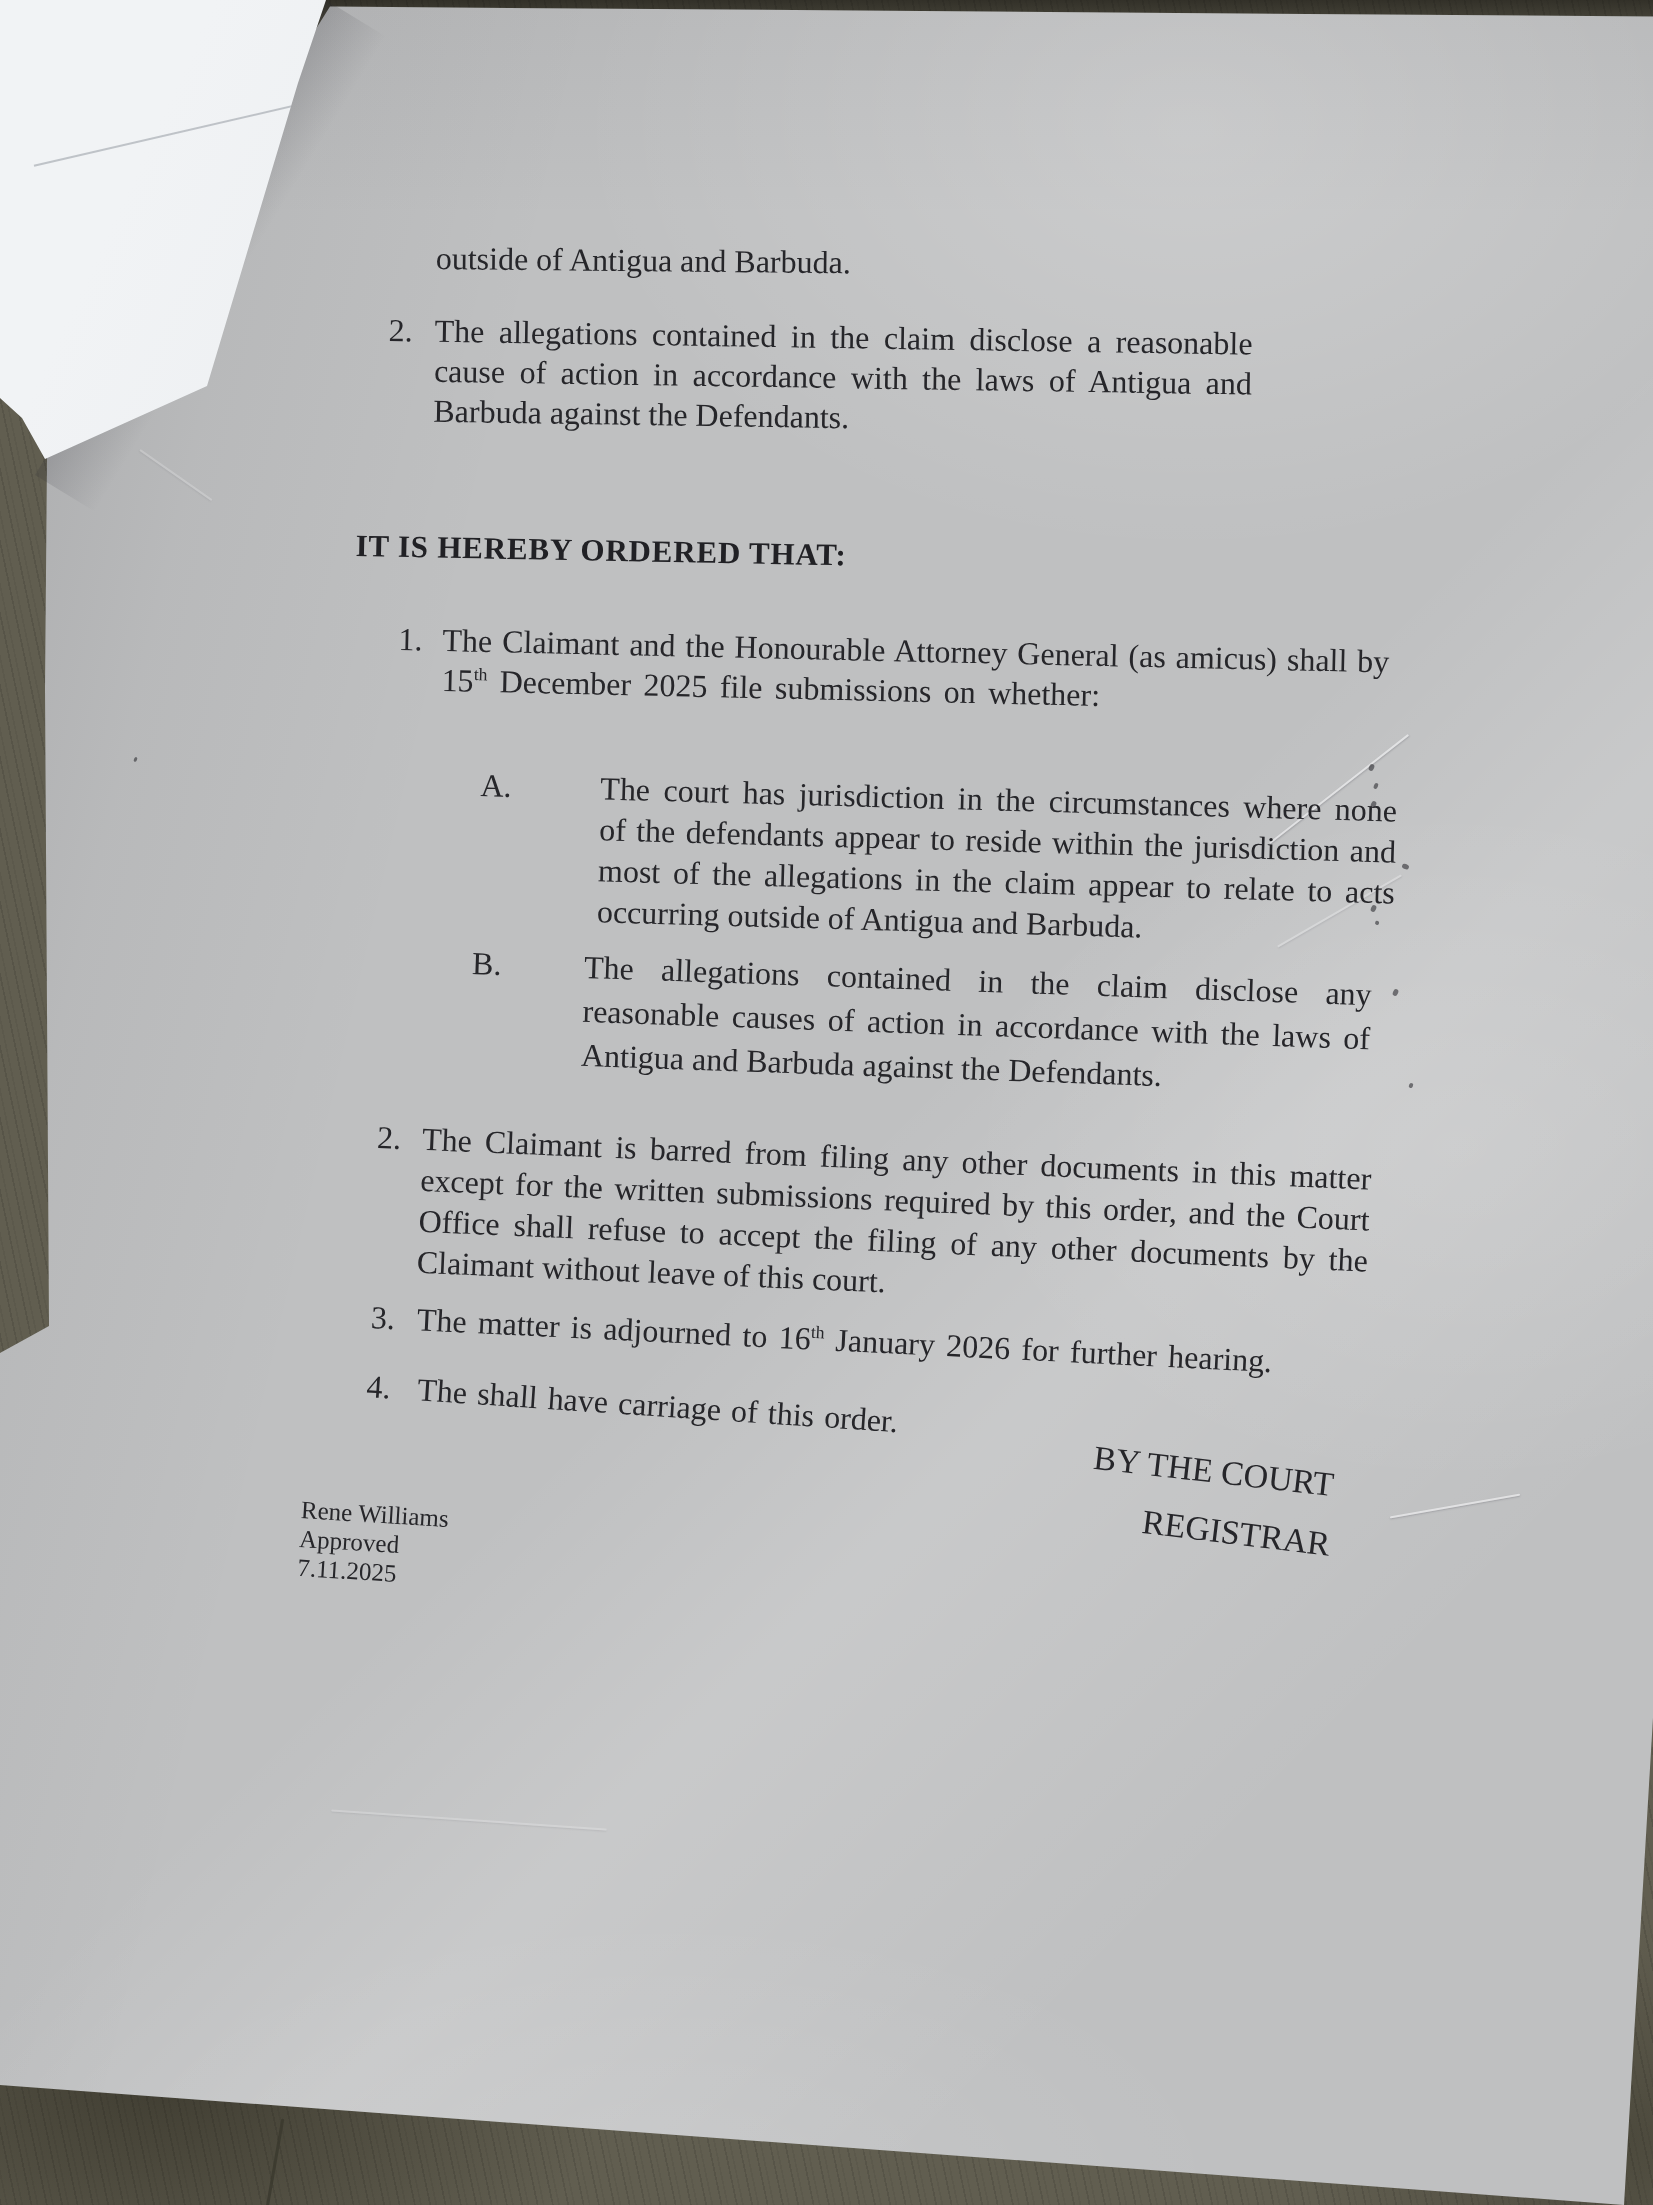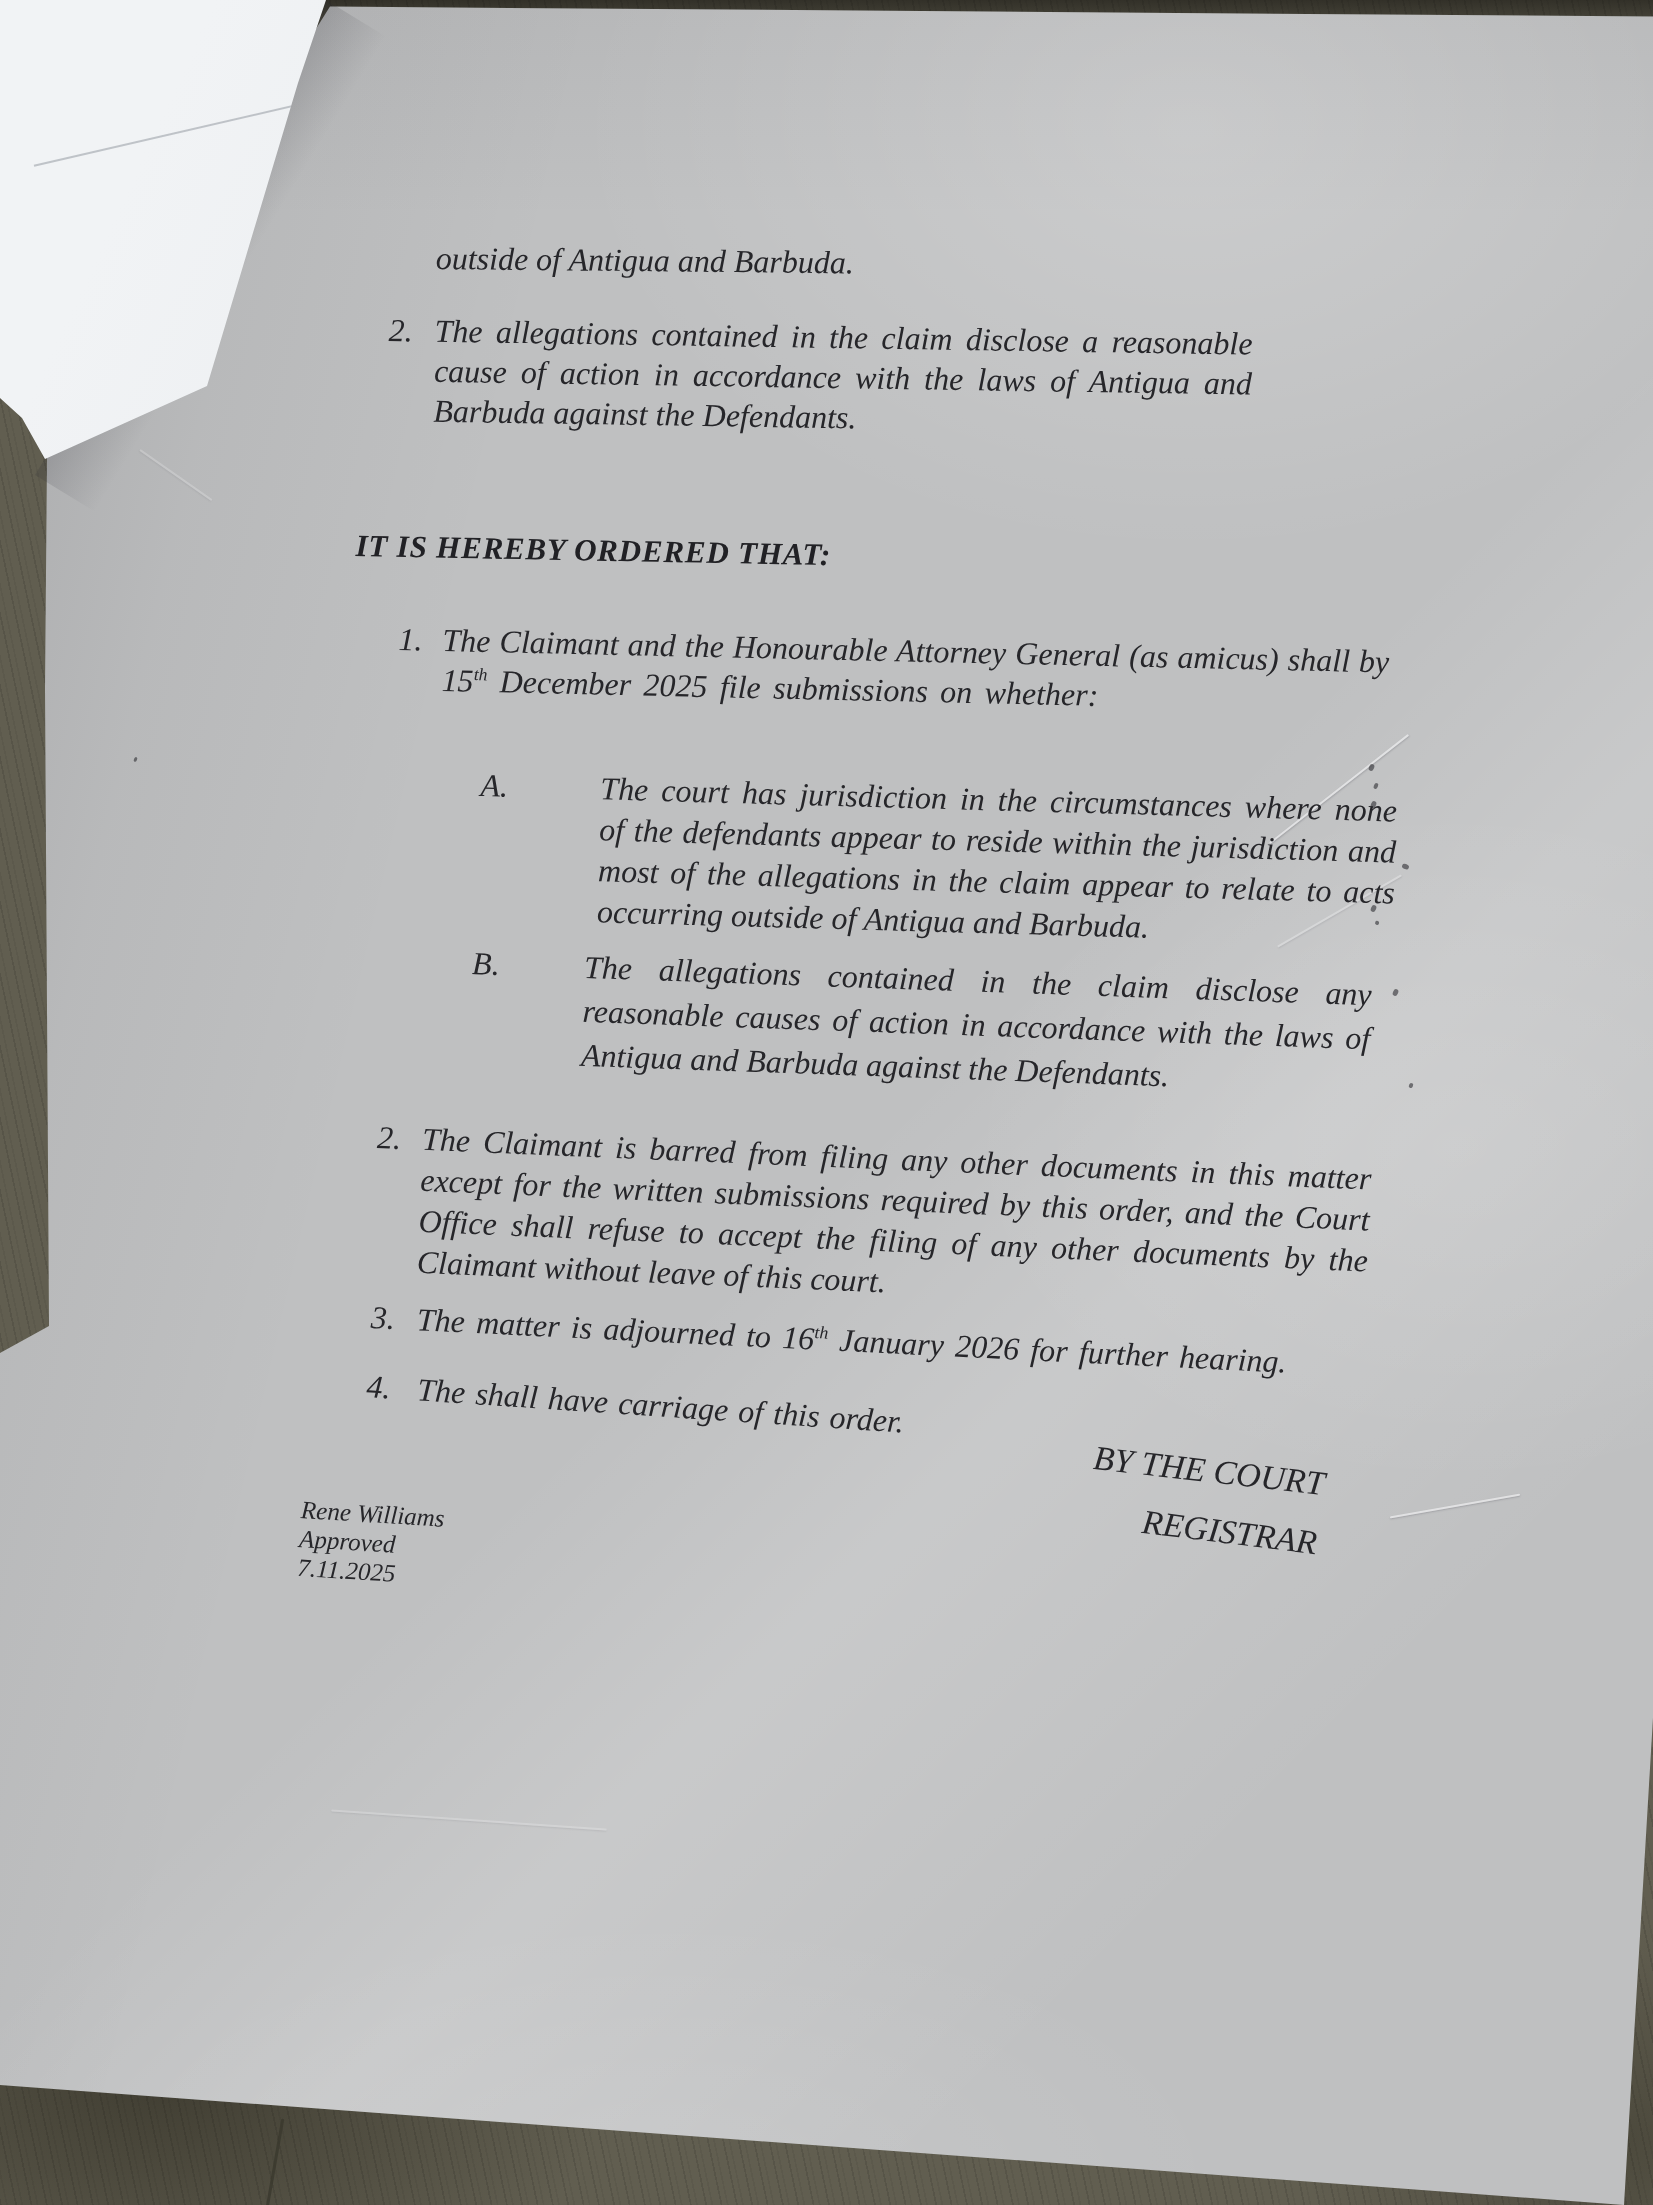--- a/index.html
+++ b/index.html
@@ -1,17 +1,17 @@
 <!DOCTYPE html>
 <html style="font-size:8.8px"><head>
 <meta charset="utf-8">
 <style>
   html,body{margin:0;padding:0;}
   body{width:1654px;height:2205px;overflow:hidden;background:#474536;}
-  .scene{position:relative;width:1654px;height:2205px;font-family:"Liberation Serif","DejaVu Serif",serif;font-style:italic;}
+  .scene{position:relative;width:1654px;height:2205px;font-family:"Liberation Serif","DejaVu Serif",serif;}
 
   
   .floor{position:absolute;inset:0;background-color:#615e50;
     background-image:
       radial-gradient(717px 441px at 10% 94%, rgba(18,16,8,0.42), transparent 62%),
       radial-gradient(496px 331px at 98% 97%, rgba(28,26,16,0.30), transparent 65%),
       linear-gradient(to bottom, rgba(12,11,8,0.55), rgba(12,11,8,0.0) 2.2%),
       repeating-linear-gradient(78deg, rgba(0,0,0,0.10) 0 1.7px, transparent 1.7px 6px, rgba(0,0,0,0.05) 6px 7.7px, transparent 7.7px 15px);
   }
   .floor-crack{position:absolute;left:273px;top:2118px;width:2.8px;height:96px;background:#3a382d;opacity:.8;border-radius:1.7px;transform:rotate(10deg);}

